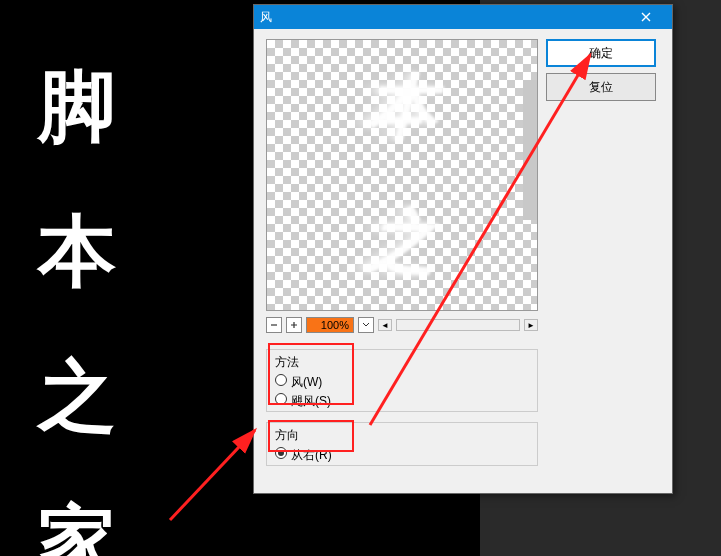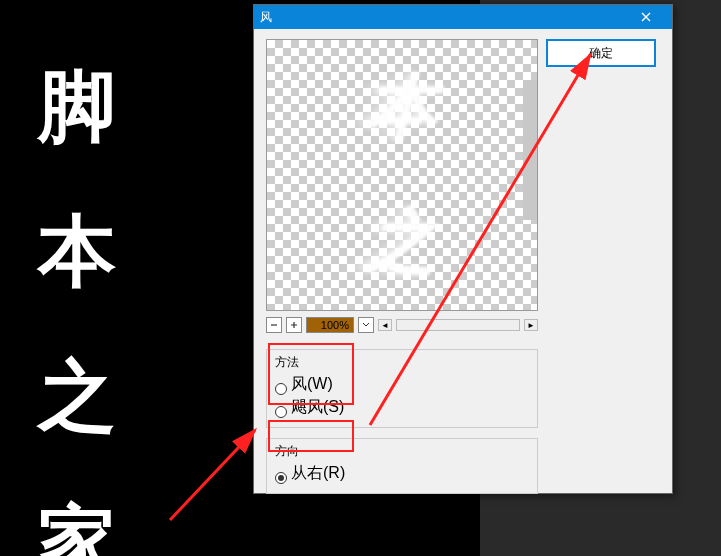--- a/index.html
+++ b/index.html
@@ -127,21 +127,21 @@
   background: #fff;
   display: flex;
   align-items: center;
   justify-content: center;
   font-size: 11px;
   cursor: pointer;
 }
 .zoom-value {
   width: 48px;
   border: 1px solid #888;
-  background: #a16207;
+  background: #f97316;
   padding: 1px 4px;
   font-size: 11px;
   text-align: right;
 }
 .zoom-dropdown {
   width: 16px;
   height: 16px;
   border: 1px solid #888;
   background: #fff;
   display: flex;
@@ -165,33 +165,33 @@
   align-items: center;
   justify-content: center;
   font-size: 8px;
 }
 .options-area {
   margin-top: 16px;
 }
 .fieldset {
   border: 1px solid #ccc;
   background: #f0f0f0;
-  padding: 4px 8px 8px 8px;
+  padding: 4px 8px 0 8px;
   margin-bottom: 10px;
   position: relative;
 }
 .fieldset-legend {
   font-size: 12px;
   margin-bottom: 2px;
 }
 .radio-row {
   display: flex;
-  align-items: flex-end;
+  align-items: flex-start;
   gap: 4px;
-  font-size: 16px;
+  font-size: 12px;
   padding: 1px 0;
   cursor: pointer;
 }
 .radio-circle {
   width: 12px;
   height: 12px;
   border-radius: 50%;
   border: 1px solid #333;
   background: #fff;
   display: flex;
@@ -320,20 +320,21 @@
           <div class="radio-row">
             <span class="radio-circle checked"></span>
             <span>从右(R)</span>
           </div>
         </div>
       </div>
     </div>
 
     <div class="button-col">
       <div class="btn primary">确定</div>
+      <div class="btn">复位</div>
     </div>
   </div>
 </div>
 
 <div class="highlight-box highlight-method"></div>
 <div class="highlight-box highlight-direction"></div>
 
 <div class="arrow" style="left:360px; top:45px;">
   <svg width="260" height="400">
     <defs>

